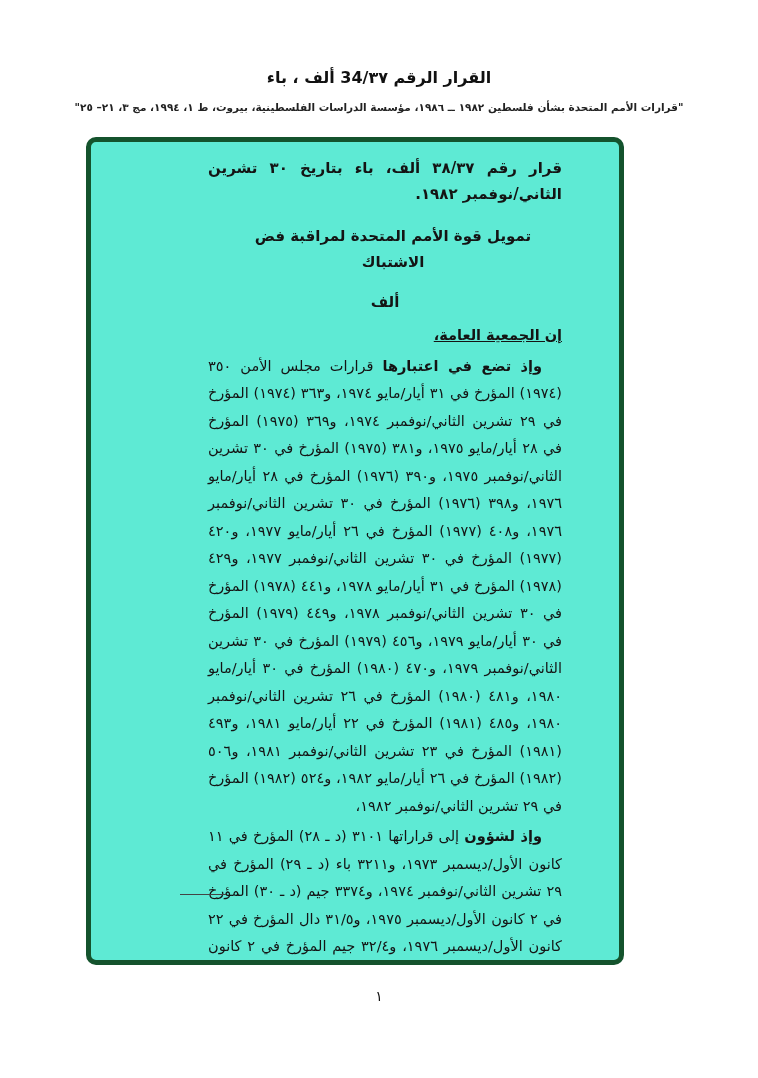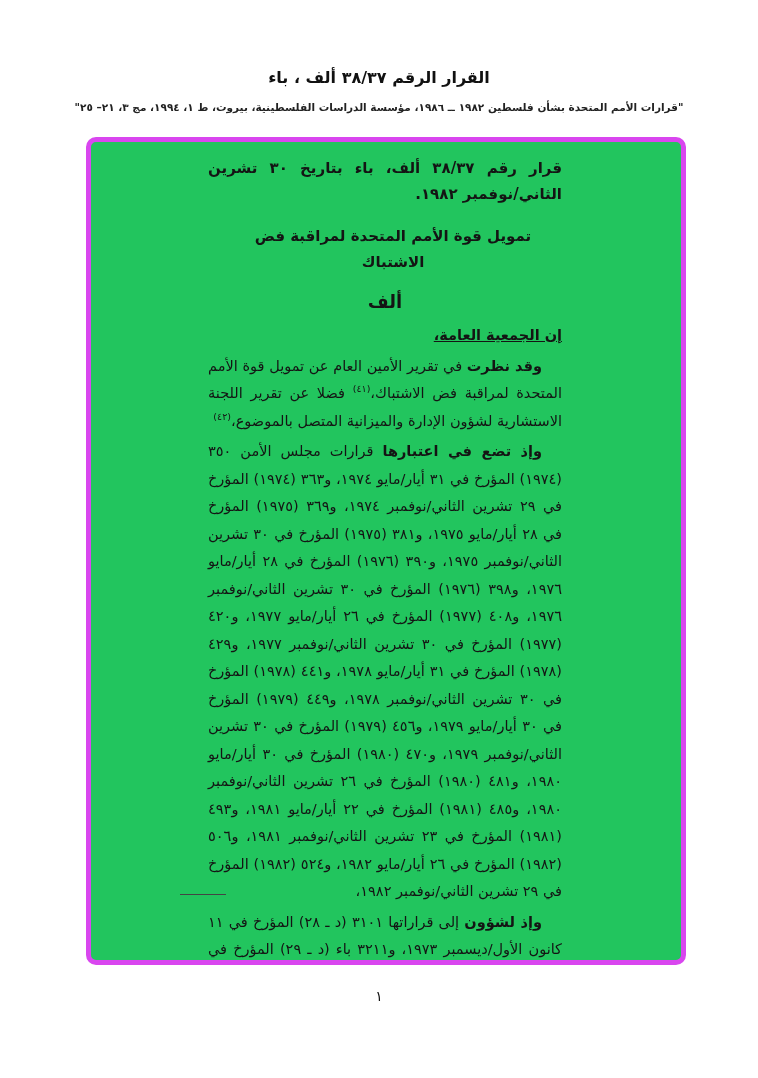--- a/index.html
+++ b/index.html
@@ -12,36 +12,36 @@
   .header-title{
     top:68px;left:0;width:758px;text-align:center;direction:rtl;
     font-size:16px;font-weight:bold;color:#111;
   }
   .header-source{
     top:101px;left:0;width:758px;text-align:center;direction:rtl;
     font-size:10.5px;font-weight:bold;color:#222;letter-spacing:0;
   }
   
   .frame{
-    left:86px;top:137px;width:600px;height:828px;box-sizing:border-box;
-    border:5px solid #d946ef;border-radius:10px;background:#22c55e;overflow:hidden;
+    left:86px;top:137px;width:538px;height:828px;box-sizing:border-box;
+    border:5px solid #14532d;border-radius:10px;background:#5eead4;overflow:hidden;
   }
   
   .column{
     position:absolute;left:117px;top:13px;width:354px;direction:rtl;
     font-size:14.5px;line-height:27.5px;text-align:justify;color:#141414;
   }
   .doc-heading{
     font-size:15px;font-weight:bold;line-height:26px;margin:0;text-align:justify;
   }
   .doc-subject{
     font-size:15px;font-weight:bold;text-align:center;margin:16px 0 0 16px;line-height:26px;
   }
   .section-label{
-    font-size:18px;font-weight:bold;text-align:center;margin:14px 0 0 0;line-height:26px;
+    font-size:15px;font-weight:bold;text-align:center;margin:14px 0 0 0;line-height:26px;
   }
   .opening-line{
     font-weight:bold;margin:7px 0 0 0;line-height:27.5px;text-decoration:underline;
   }
   .para{margin:3px 0 0 0;text-indent:20px;}
   .para b{font-weight:bold;}
   sup.fn{font-size:9.5px;line-height:0;vertical-align:super;}
   
   .footnote-block{
     position:absolute;right:21px;bottom:26px;width:170px;direction:ltr;
@@ -54,32 +54,31 @@
   .left-rule-fragment{
     left:89px;top:752px;width:46px;height:0;border-top:1.5px solid #444;
   }
   .page-number{
     top:988px;left:0;width:758px;text-align:center;font-size:14px;color:#111;
   }
 </style>
 </head>
 <body>
 
-<div class="abs header-title">القرار الرقم ٣٨/٣٧ ألف ، باء</div>
+<div class="abs header-title">القرار الرقم 34/٣٧ ألف ، باء</div>
 <div class="abs header-source">"قرارات الأمم المتحدة بشأن فلسطين ١٩٨٢ ــ ١٩٨٦، مؤسسة الدراسات الفلسطينية، بيروت، ط ١، ١٩٩٤، مج ٣، ٢١– ٢٥"</div>
 
 <div class="abs frame">
 
   <div class="column">
     <p class="doc-heading">قرار رقم ٣٨/٣٧ ألف، باء بتاريخ ٣٠ تشرين الثاني/نوفمبر ١٩٨٢.</p>
     <p class="doc-subject">تمويل قوة الأمم المتحدة لمراقبة فض الاشتباك</p>
     <p class="section-label">ألف</p>
     <p class="opening-line">إن الجمعية العامة،</p>
 
-    <p class="para"><b>وقد نظرت</b><span> في تقرير الأمين العام عن تمويل قوة الأمم المتحدة لمراقبة فض الاشتباك،</span><sup class="fn">(٤١)</sup><span> فضلا عن تقرير اللجنة الاستشارية لشؤون الإدارة والميزانية المتصل بالموضوع،</span><sup class="fn">(٤٢)</sup></p>
 
     <p class="para"><b>وإذ تضع في اعتبارها</b><span> قرارات مجلس الأمن ٣٥٠ (١٩٧٤) المؤرخ في ٣١ أيار/مايو ١٩٧٤، و٣٦٣ (١٩٧٤) المؤرخ في ٢٩ تشرين الثاني/نوفمبر ١٩٧٤، و٣٦٩ (١٩٧٥) المؤرخ في ٢٨ أيار/مايو ١٩٧٥، و٣٨١ (١٩٧٥) المؤرخ في ٣٠ تشرين الثاني/نوفمبر ١٩٧٥، و٣٩٠ (١٩٧٦) المؤرخ في ٢٨ أيار/مايو ١٩٧٦، و٣٩٨ (١٩٧٦) المؤرخ في ٣٠ تشرين الثاني/نوفمبر ١٩٧٦، و٤٠٨ (١٩٧٧) المؤرخ في ٢٦ أيار/مايو ١٩٧٧، و٤٢٠ (١٩٧٧) المؤرخ في ٣٠ تشرين الثاني/نوفمبر ١٩٧٧، و٤٢٩ (١٩٧٨) المؤرخ في ٣١ أيار/مايو ١٩٧٨، و٤٤١ (١٩٧٨) المؤرخ في ٣٠ تشرين الثاني/نوفمبر ١٩٧٨، و٤٤٩ (١٩٧٩) المؤرخ في ٣٠ أيار/مايو ١٩٧٩، و٤٥٦ (١٩٧٩) المؤرخ في ٣٠ تشرين الثاني/نوفمبر ١٩٧٩، و٤٧٠ (١٩٨٠) المؤرخ في ٣٠ أيار/مايو ١٩٨٠، و٤٨١ (١٩٨٠) المؤرخ في ٢٦ تشرين الثاني/نوفمبر ١٩٨٠، و٤٨٥ (١٩٨١) المؤرخ في ٢٢ أيار/مايو ١٩٨١، و٤٩٣ (١٩٨١) المؤرخ في ٢٣ تشرين الثاني/نوفمبر ١٩٨١، و٥٠٦ (١٩٨٢) المؤرخ في ٢٦ أيار/مايو ١٩٨٢، و٥٢٤ (١٩٨٢) المؤرخ في ٢٩ تشرين الثاني/نوفمبر ١٩٨٢،</span></p>
 
     <p class="para"><b>وإذ لشؤون</b><span> إلى قراراتها ٣١٠١ (د ـ ٢٨) المؤرخ في ١١ كانون الأول/ديسمبر ١٩٧٣، و٣٢١١ باء (د ـ ٢٩) المؤرخ في ٢٩ تشرين الثاني/نوفمبر ١٩٧٤، و٣٣٧٤ جيم (د ـ ٣٠) المؤرخ في ٢ كانون الأول/ديسمبر ١٩٧٥، و٣١/٥ دال المؤرخ في ٢٢ كانون الأول/ديسمبر ١٩٧٦، و٣٢/٤ جيم المؤرخ في ٢ كانون الأول/</span></p>
   </div>
 
   <div class="abs left-rule-fragment"></div>
 
 
 </div>

